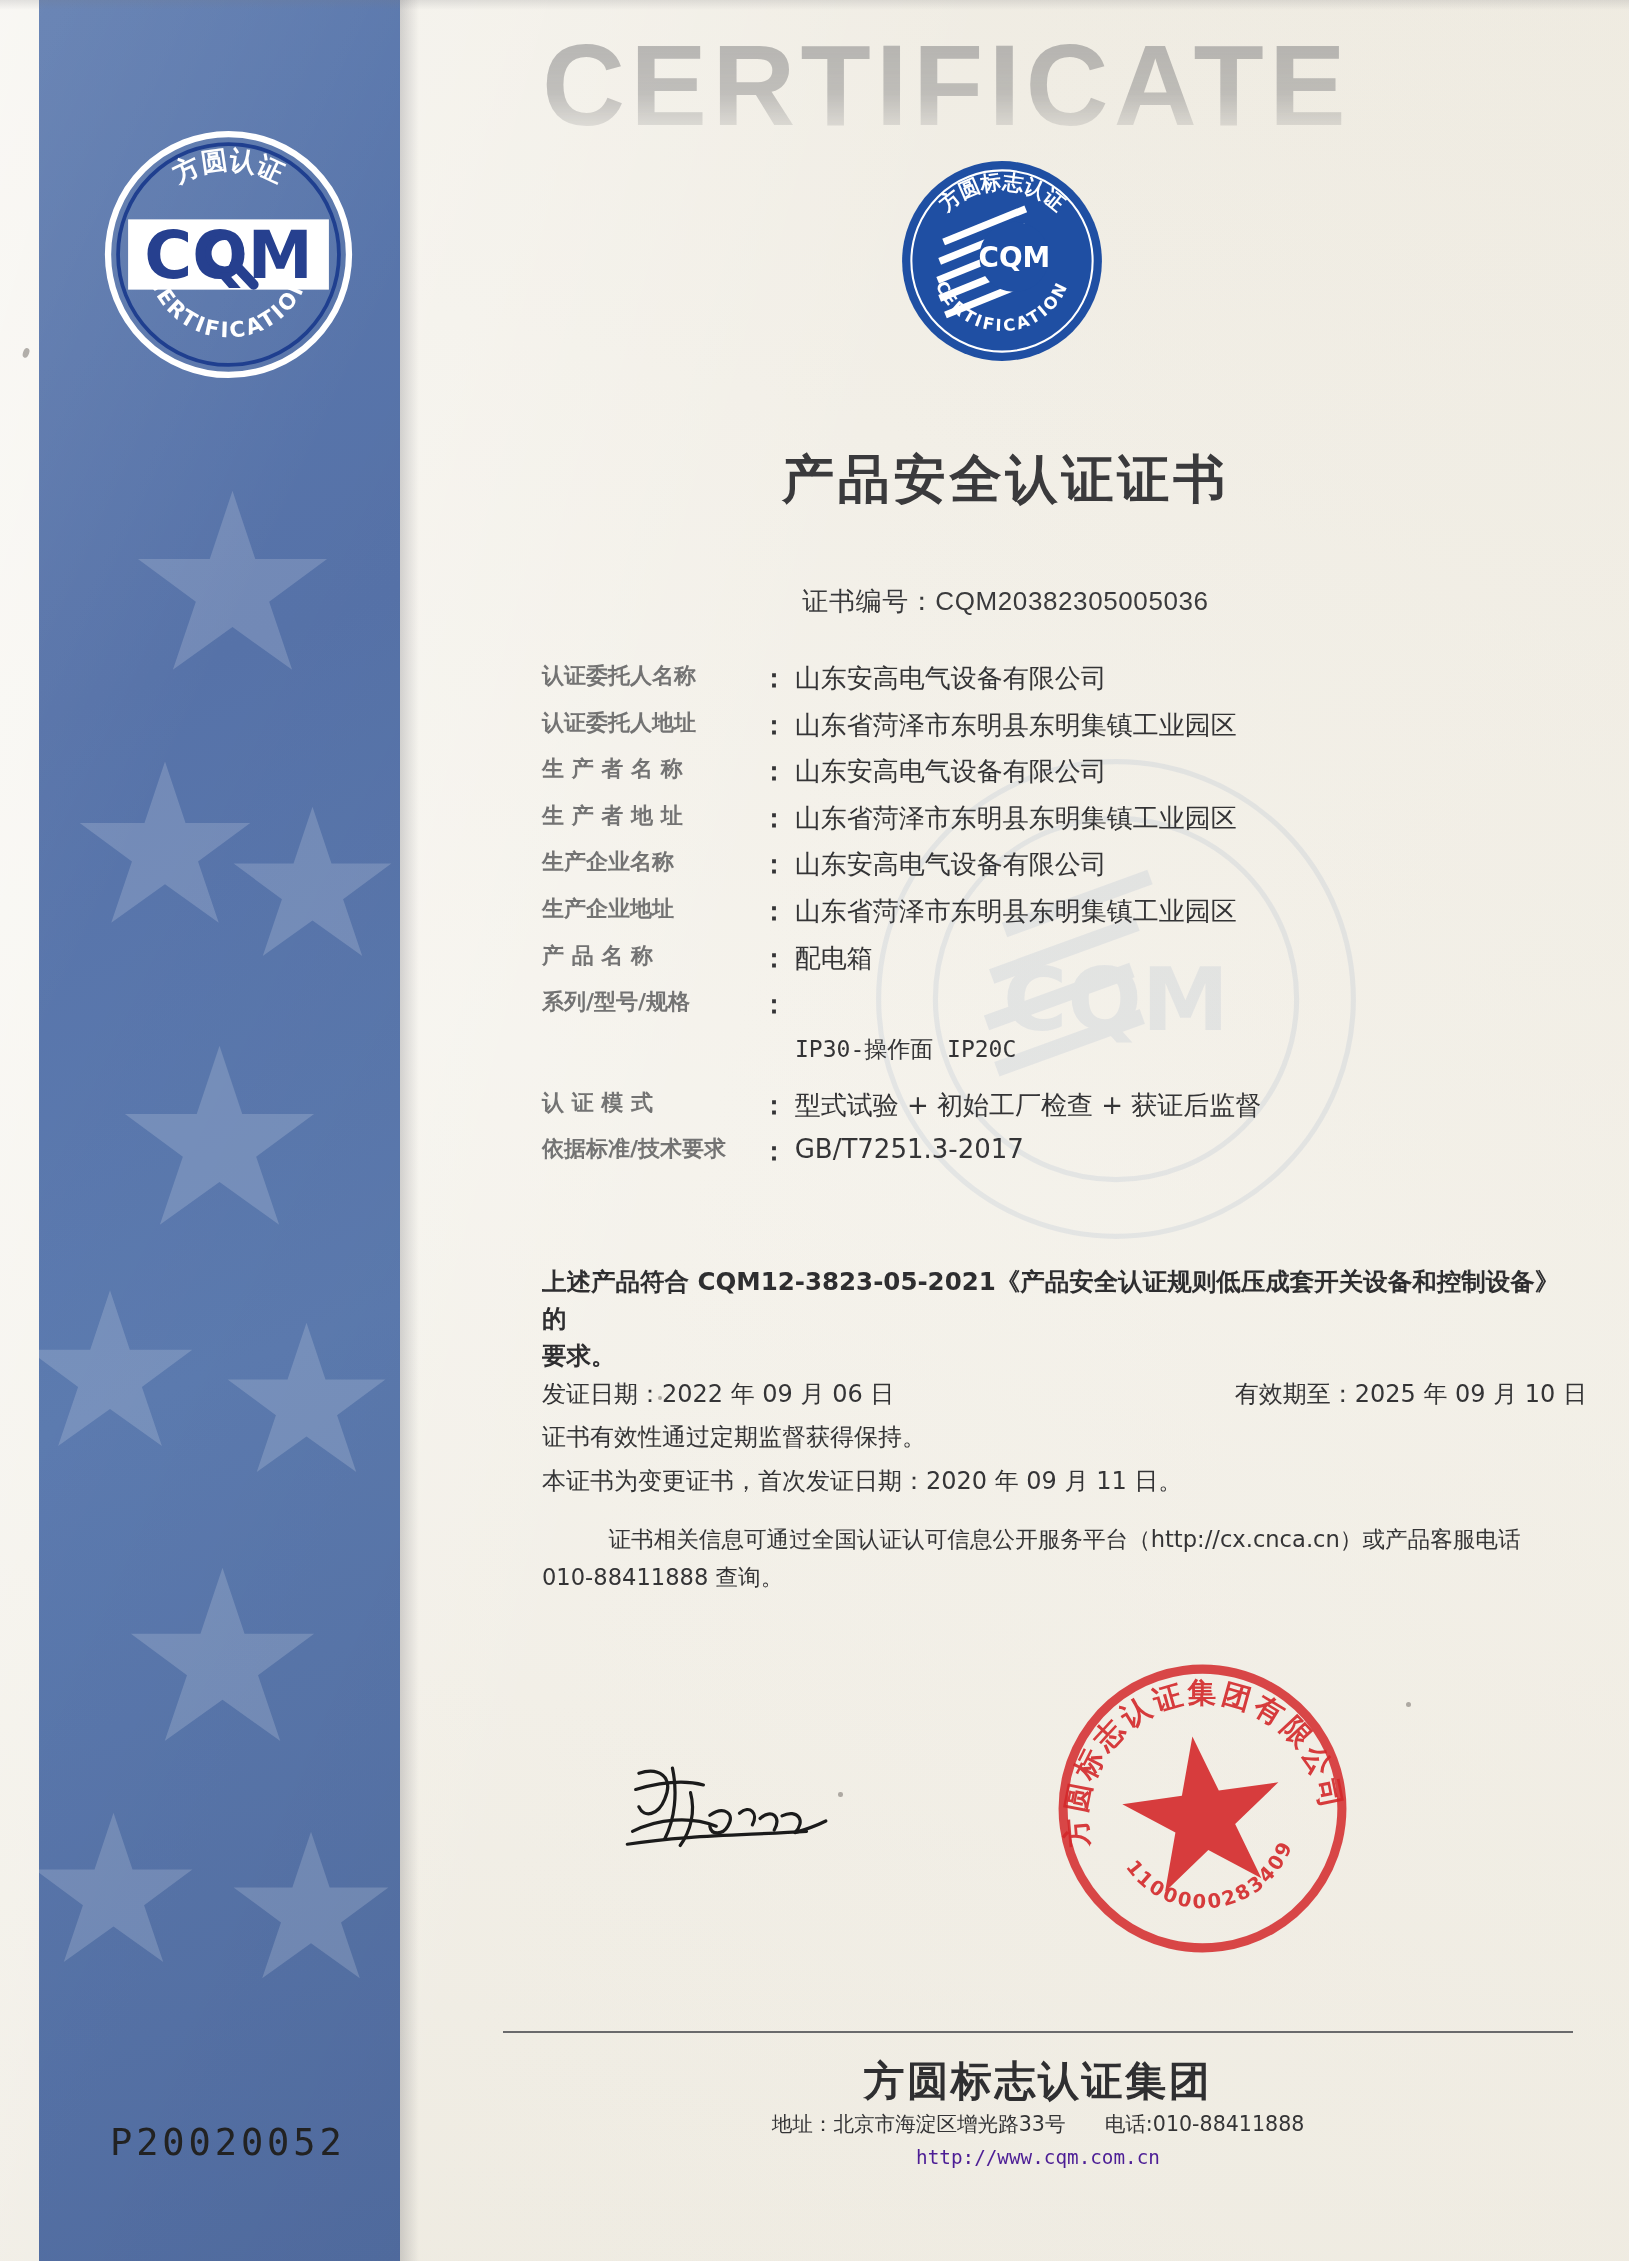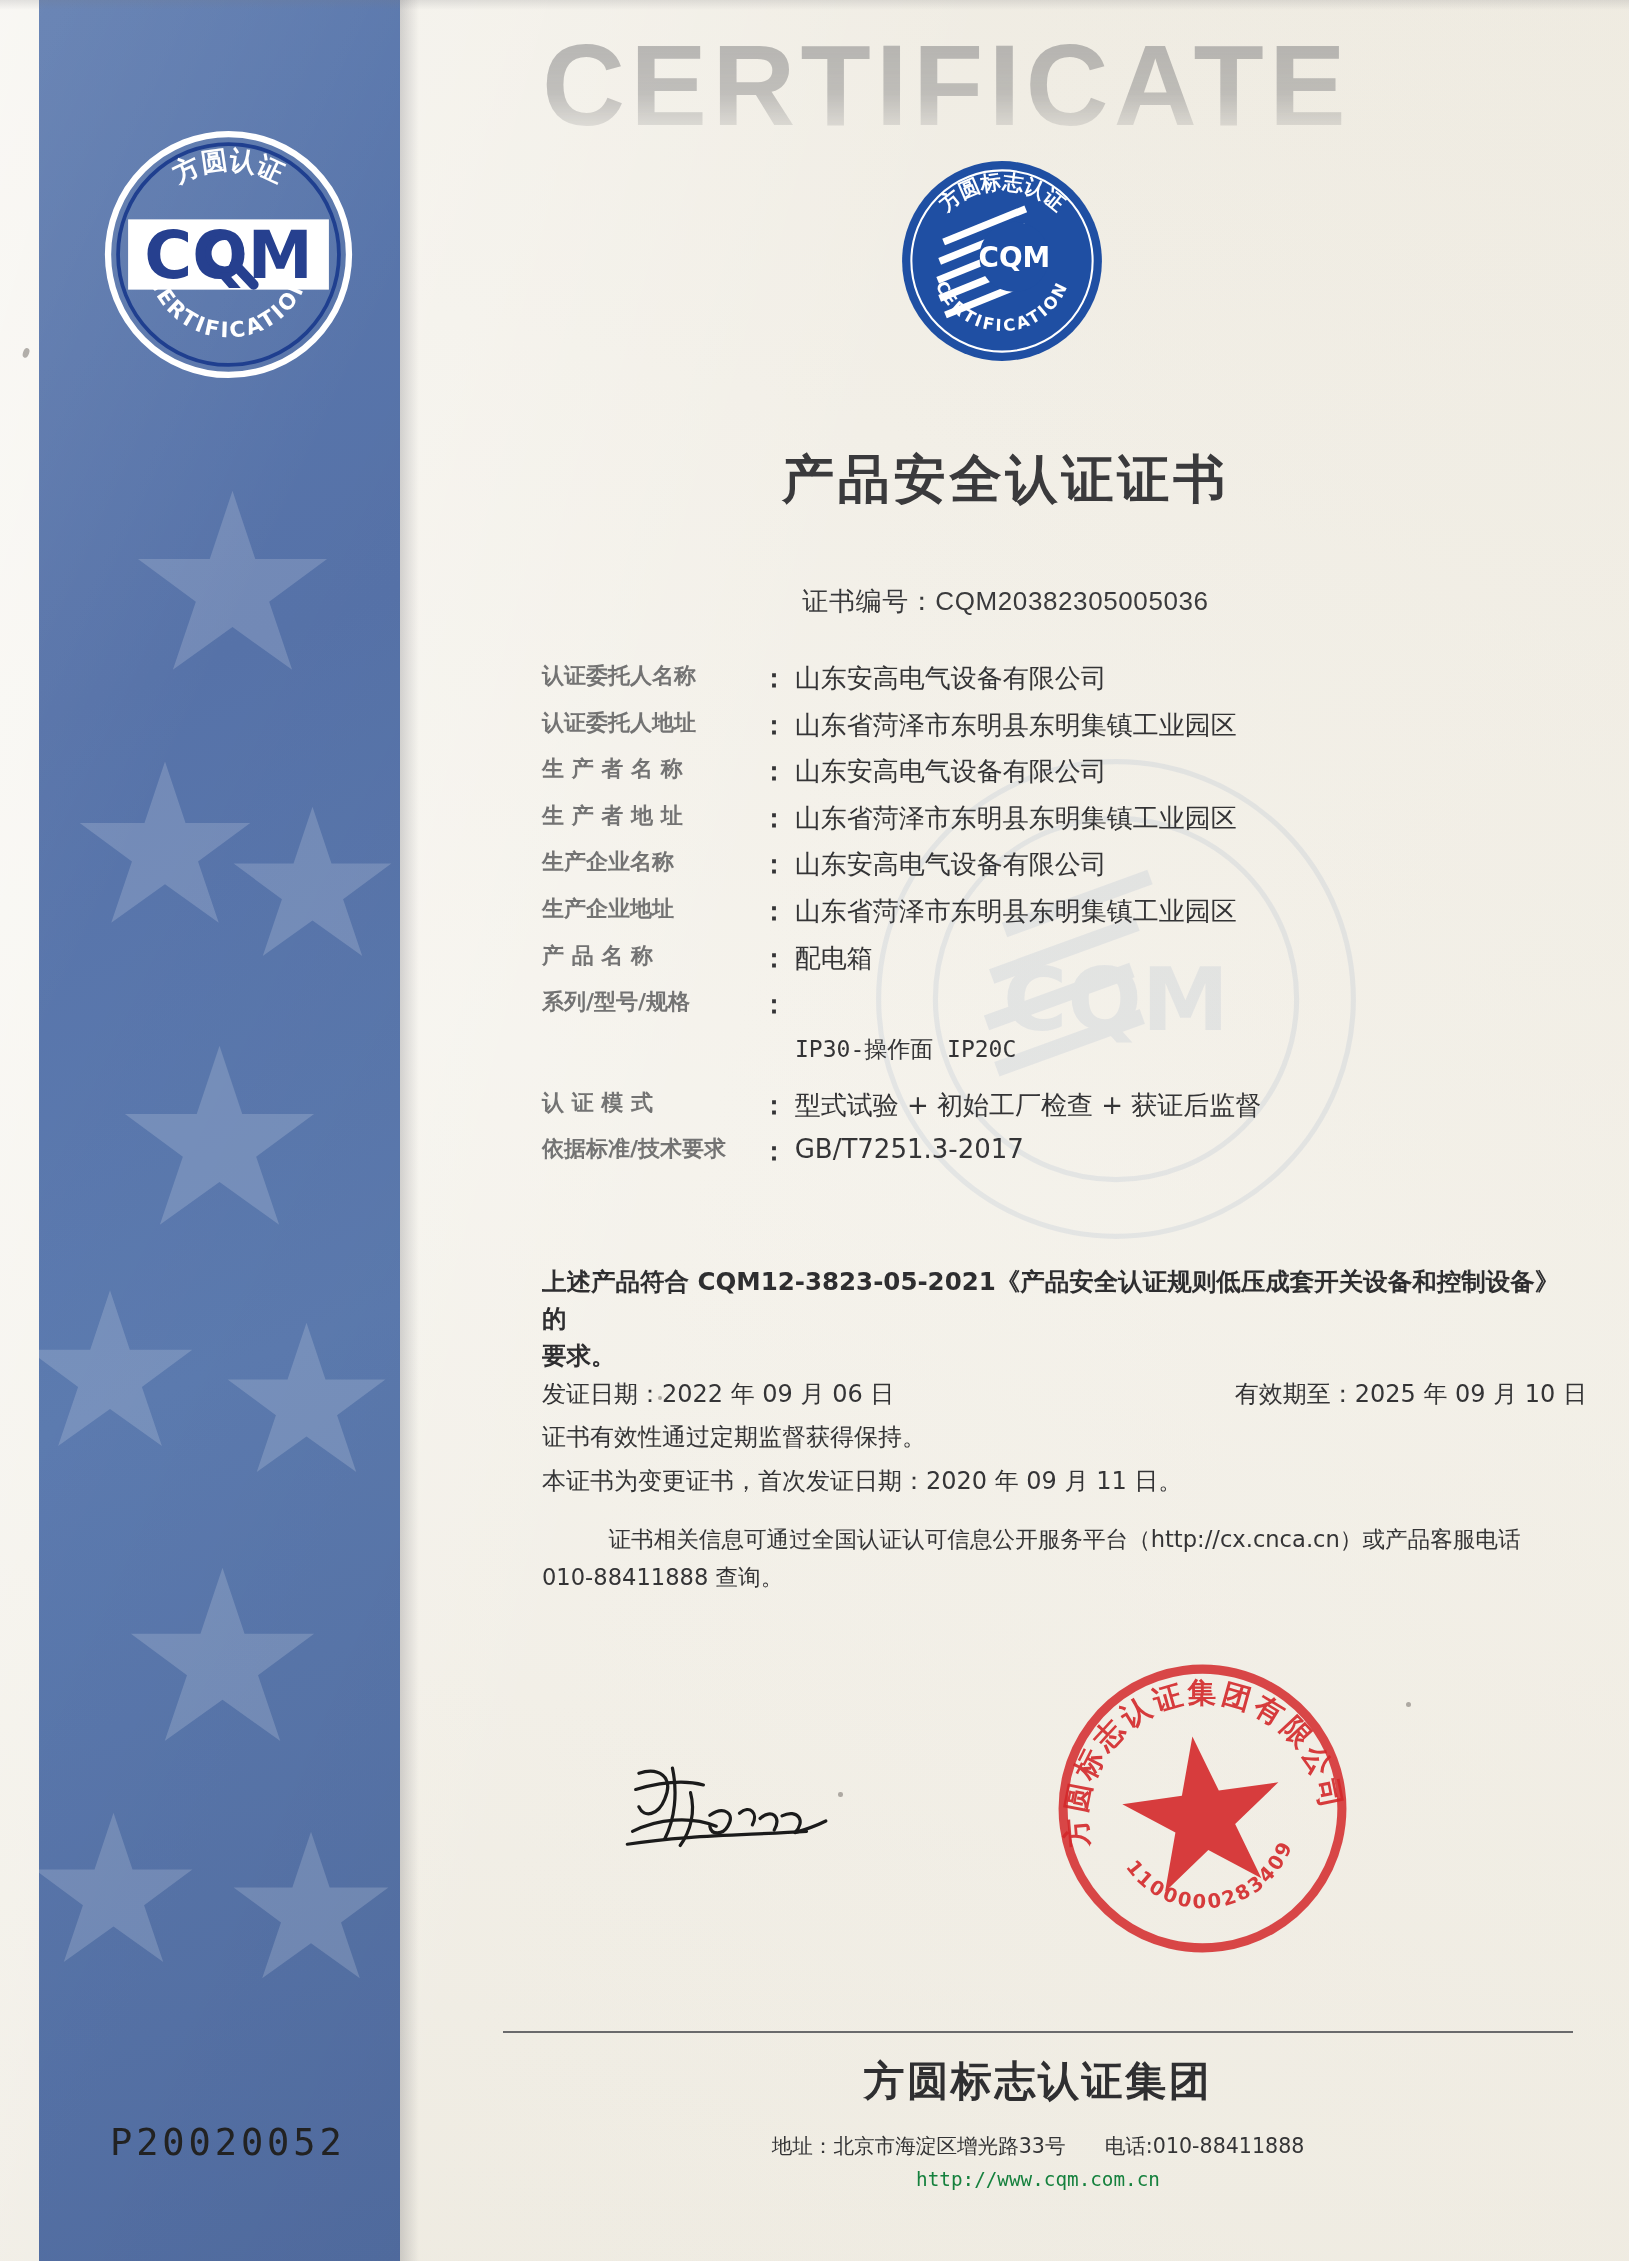--- a/index.html
+++ b/index.html
@@ -244,29 +244,29 @@
     text-align: center;
   }
   .footer-org {
     font-size: 41px;
     font-weight: 700;
     color: #2f2f31;
     letter-spacing: 2.6px;
     font-family: Liberation Sans, sans-serif;
   }
   .footer-line {
-    margin-top: 23px;
+    margin-top: 1px;
     font-size: 20.6px;
     color: #343436;
     font-family: "DejaVu Sans", "Liberation Sans", sans-serif;
   }
   .footer-url {
     margin-top: 7.7px;
     font-size: 19.3px;
-    color: #15803d;
+    color: #4c1d95;
     font-family: "DejaVu Sans Mono", "Liberation Mono", monospace;
   }
 
   
   .serial {
     position: absolute;
     left: 103px;
     top: 2121px;
     font-size: 37px;
     letter-spacing: 3.9px;

